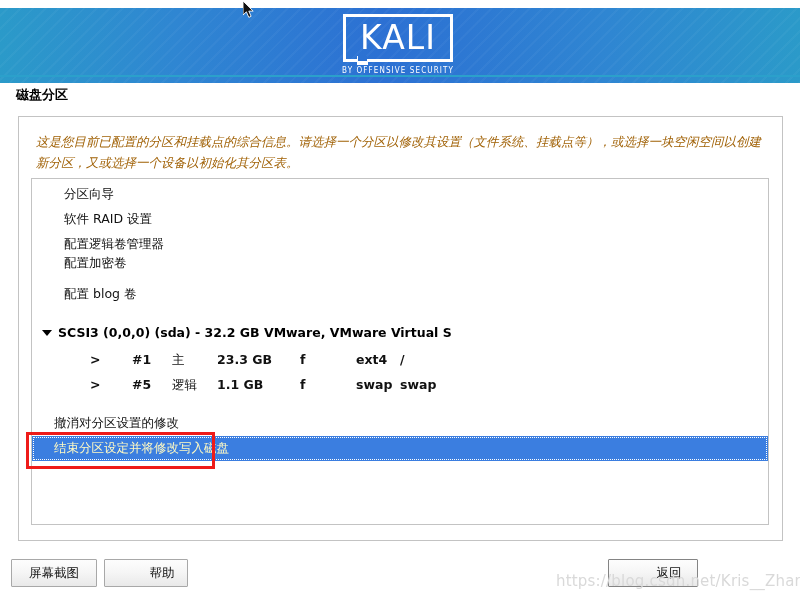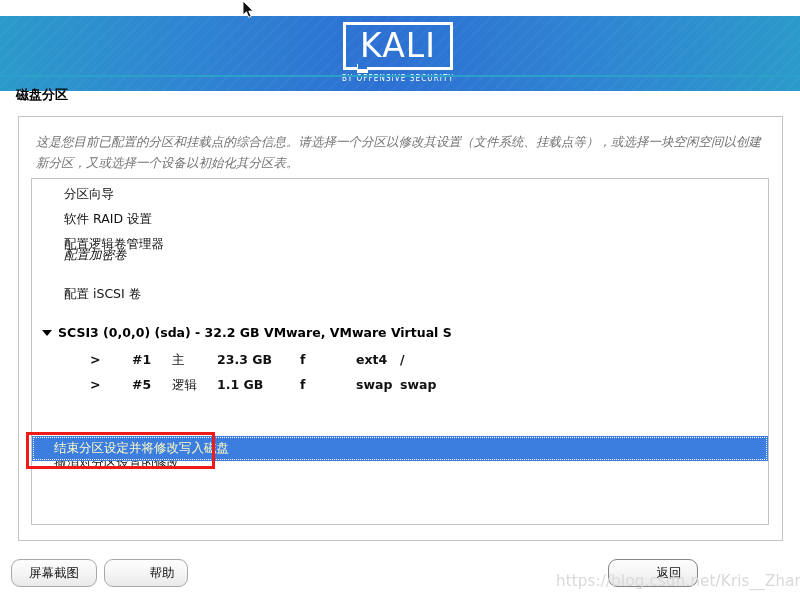--- a/index.html
+++ b/index.html
@@ -16,21 +16,21 @@
   }
   #app {
     position: relative;
     width: 800px;
     height: 600px;
   }
 
   
   .banner {
     position: absolute;
-    left: 0; top: 16px;
+    left: 0; top: 8px;
     width: 800px;
     height: 75px;
     background:
       repeating-linear-gradient(
         -45deg,
         rgba(255,255,255,0.035) 0px,
         rgba(255,255,255,0.035) 2px,
         rgba(255,255,255,0.0) 2px,
         rgba(255,255,255,0.0) 9px
       ),
@@ -143,21 +143,21 @@
   }
 
   .intro {
     position: absolute;
     left: 17px;
     top: 14px;
     width: 730px;
     font-size: 12.5px;
     line-height: 21px;
     font-style: italic;
-    color: #737373;
+    color: #a16207;
   }
 
   
   .listbox {
     position: absolute;
     left: 12px;
     top: 61px;
     width: 738px;
     height: 347px;
     border: 1px solid #c3c3c3;
@@ -229,21 +229,21 @@
     box-sizing: border-box;
     z-index: 30;
     pointer-events: none;
   }
 
   
   .btn {
     position: absolute;
     height: 28px;
     border: 1px solid #a8a8a8;
-    border-radius: 9px;
+    border-radius: 1px;
     background: linear-gradient(to bottom, #fdfdfd 0%, #f6f6f6 45%, #e9e9e9 100%);
     font-size: 12.5px;
     color: #111111;
     text-align: center;
     line-height: 26px;
     box-sizing: border-box;
     font-family: "DejaVu Sans", "Liberation Sans", sans-serif;
   }
   .btn.dark-border { border-color: #848484; padding-left: 32px; }
 
@@ -295,25 +295,25 @@
 
       <div class="row" style="top:3px;">
         <span class="cell menu-label">分区向导</span>
       </div>
       <div class="row" style="top:28px;">
         <span class="cell menu-label">软件 RAID 设置</span>
       </div>
       <div class="row" style="top:53px;">
         <span class="cell menu-label">配置逻辑卷管理器</span>
       </div>
-      <div class="row" style="top:64px;font-style:italic;">
+      <div class="row" style="top:72px;">
         <span class="cell menu-label">配置加密卷</span>
       </div>
       <div class="row" style="top:103px;">
-        <span class="cell menu-label">配置 iSCSI 卷</span>
+        <span class="cell menu-label">配置 blog 卷</span>
       </div>
 
       <div class="row disk-row" style="top:142px;">
         <span class="twisty"></span>
         <span class="disk-text">SCSI3 (0,0,0) (sda) - 32.2 GB VMware, VMware Virtual S</span>
       </div>
 
       <div class="row part-row" style="top:169px;">
         <span class="gt">&gt;</span>
         <span class="num">#1</span>
@@ -326,21 +326,21 @@
       <div class="row part-row" style="top:194px;">
         <span class="gt">&gt;</span>
         <span class="num">#5</span>
         <span class="kind">逻辑</span>
         <span class="size">1.1 GB</span>
         <span class="flag">f</span>
         <span class="fs">swap</span>
         <span class="mount">swap</span>
       </div>
 
-      <div class="row action-row" style="top:232px;margin-top:40px;">
+      <div class="row action-row" style="top:232px;">
         <span class="action-label">撤消对分区设置的修改</span>
       </div>
       <div class="row action-row selected" style="top:257px;">
         <span class="action-label">结束分区设定并将修改写入磁盘</span>
       </div>
 
     </div>
   </div>
 
   <div class="annot-box"></div>

